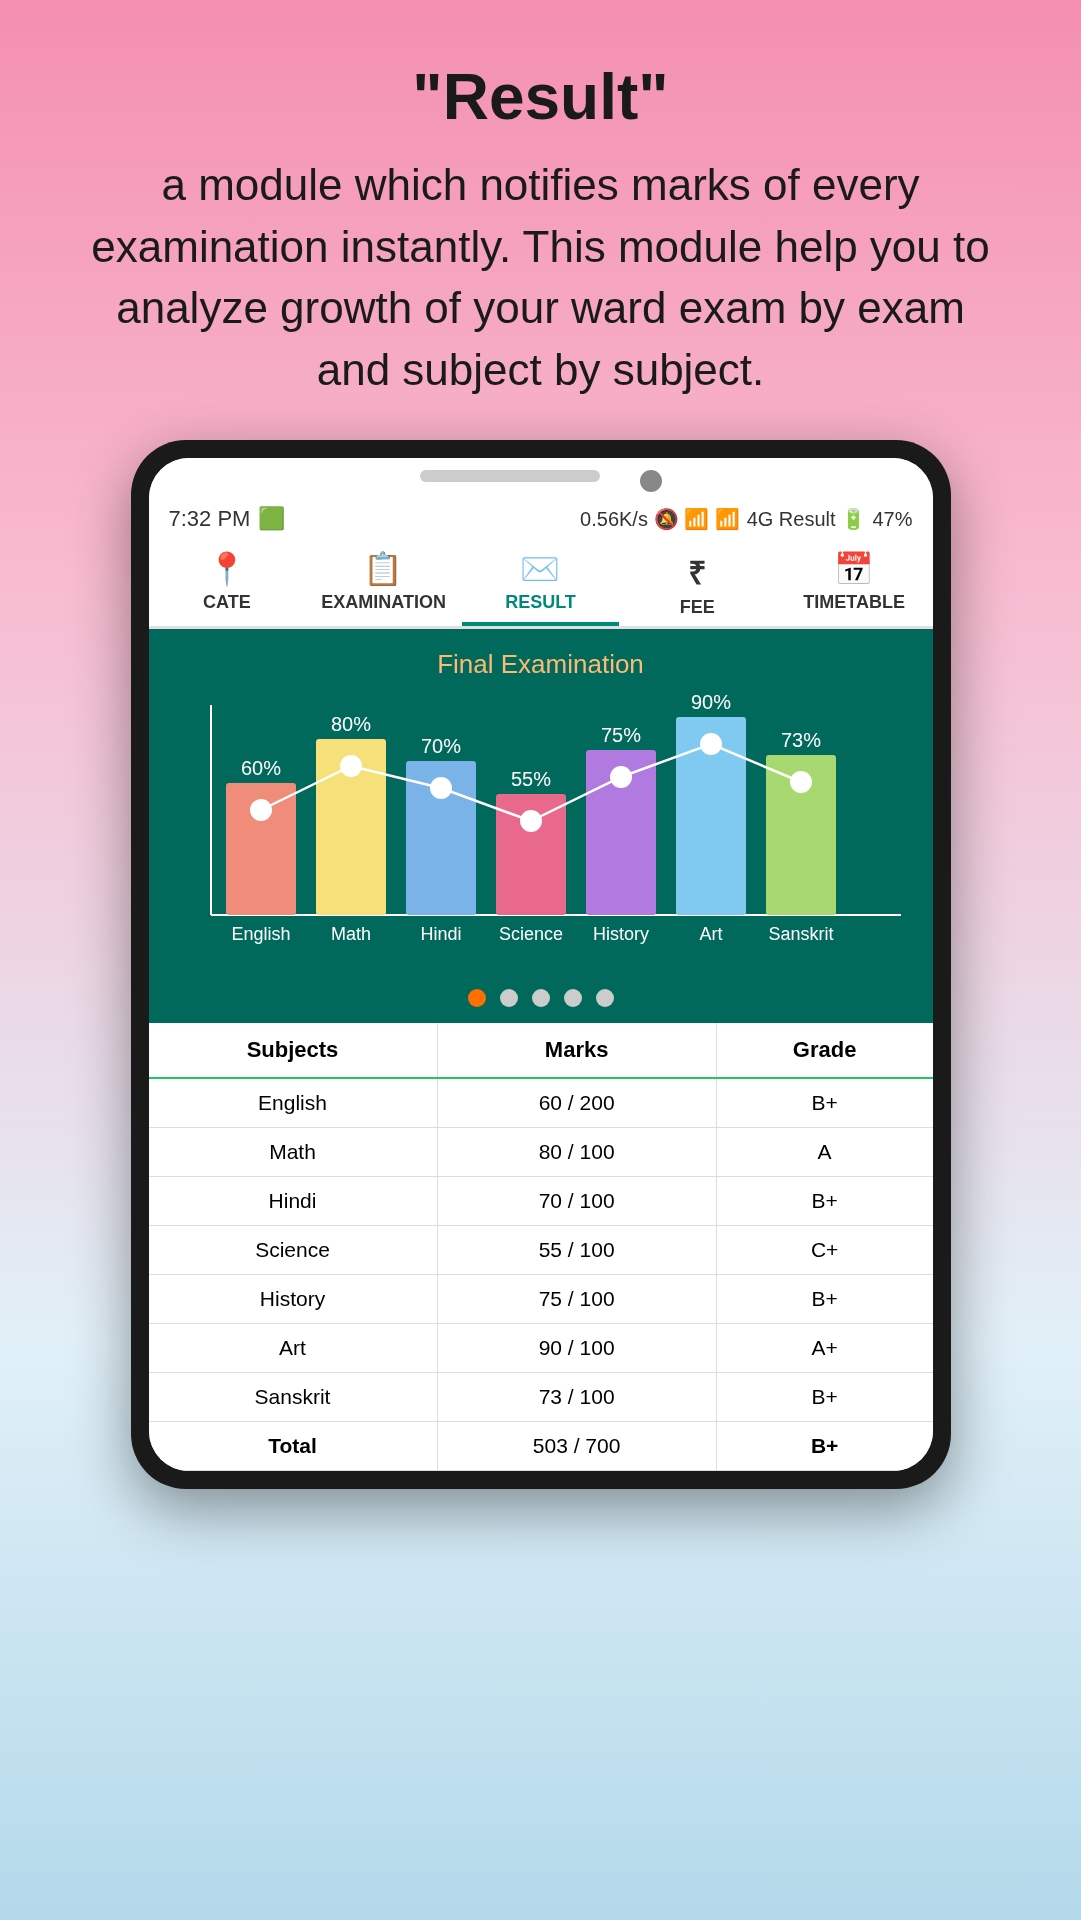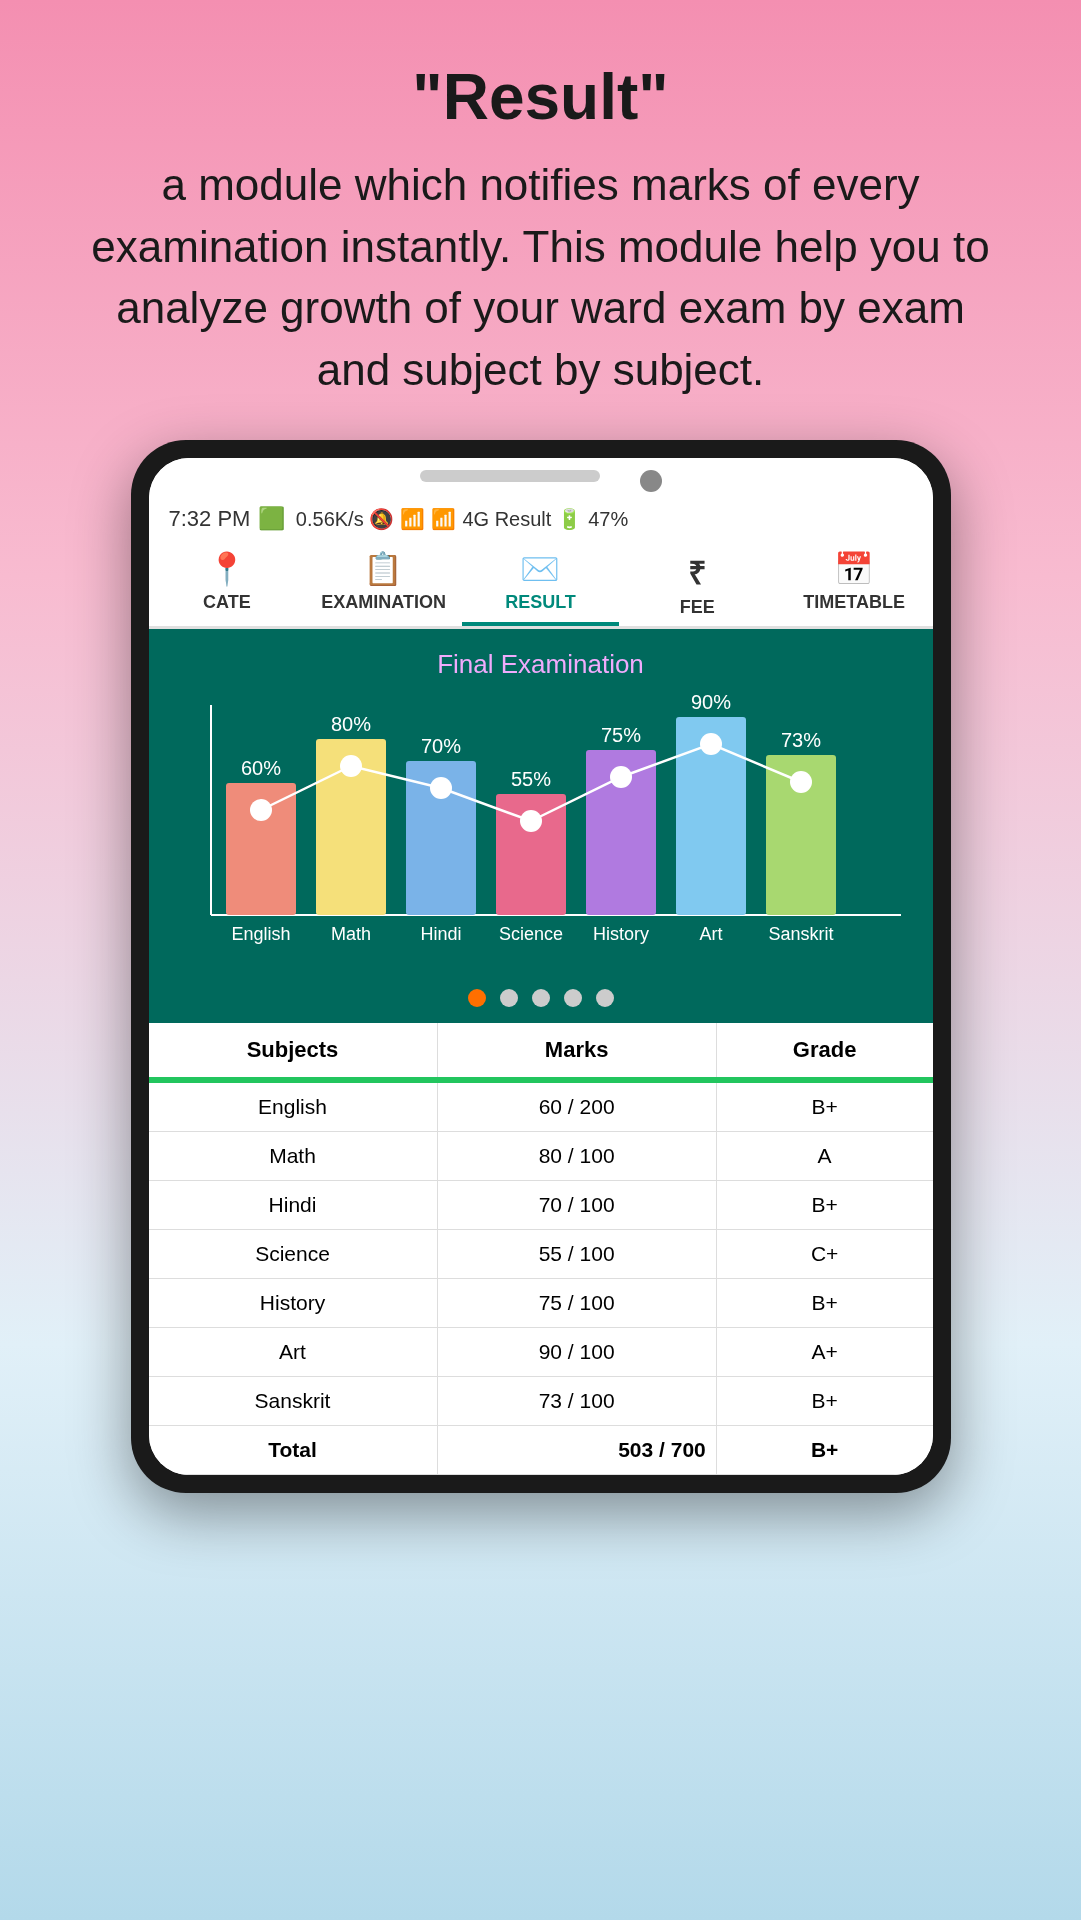--- a/index.html
+++ b/index.html
@@ -66,20 +66,21 @@
     .phone-camera {
       width: 22px;
       height: 22px;
       background: #888;
       border-radius: 50%;
     }
 
     .status-bar {
       background: #fff;
       display: flex;
+      justify-content: space-between;
       align-items: center;
       padding: 6px 20px;
       font-size: 22px;
       color: #333;
     }
 
     .status-left { display: flex; align-items: center; gap: 8px; }
     .status-right { display: flex; align-items: center; gap: 6px; font-size: 20px; margin-left: 10px; }
 
     .nav-bar {
@@ -108,21 +109,21 @@
     .nav-icon {
       font-size: 32px;
     }
 
     .chart-section {
       background: #00695c;
       padding: 20px 20px 10px;
     }
 
     .chart-title {
-      color: #f0abfc;
+      color: #fdba74;
       text-align: center;
       font-size: 26px;
       margin-bottom: 15px;
     }
 
     .chart-container {
       position: relative;
       height: 280px;
     }
 
@@ -164,21 +165,21 @@
 
     .result-table {
       width: 100%;
       border-collapse: collapse;
     }
 
     .result-table th {
       padding: 14px 10px;
       font-size: 22px;
       font-weight: bold;
-      border-bottom: 6px solid #22c55e;
+      border-bottom: 2px solid #22c55e;
       border-right: 1px solid #ddd;
       text-align: center;
     }
 
     .result-table td {
       padding: 12px 10px;
       font-size: 21px;
       text-align: center;
       border-bottom: 1px solid #ddd;
       border-right: 1px solid #ddd;
@@ -346,21 +347,21 @@
               <td>90 / 100</td>
               <td>A+</td>
             </tr>
             <tr>
               <td>Sanskrit</td>
               <td>73 / 100</td>
               <td>B+</td>
             </tr>
             <tr>
               <td style="font-weight: bold;">Total</td>
-              <td style="font-weight: bold; text-align: right;">503 / 700</td>
+              <td style="font-weight: normal;">503 / 700</td>
               <td style="font-weight: bold;">B+</td>
             </tr>
           </tbody>
       </table>
     </div>
 
   </div>
 </div>
 
 </body></html>

